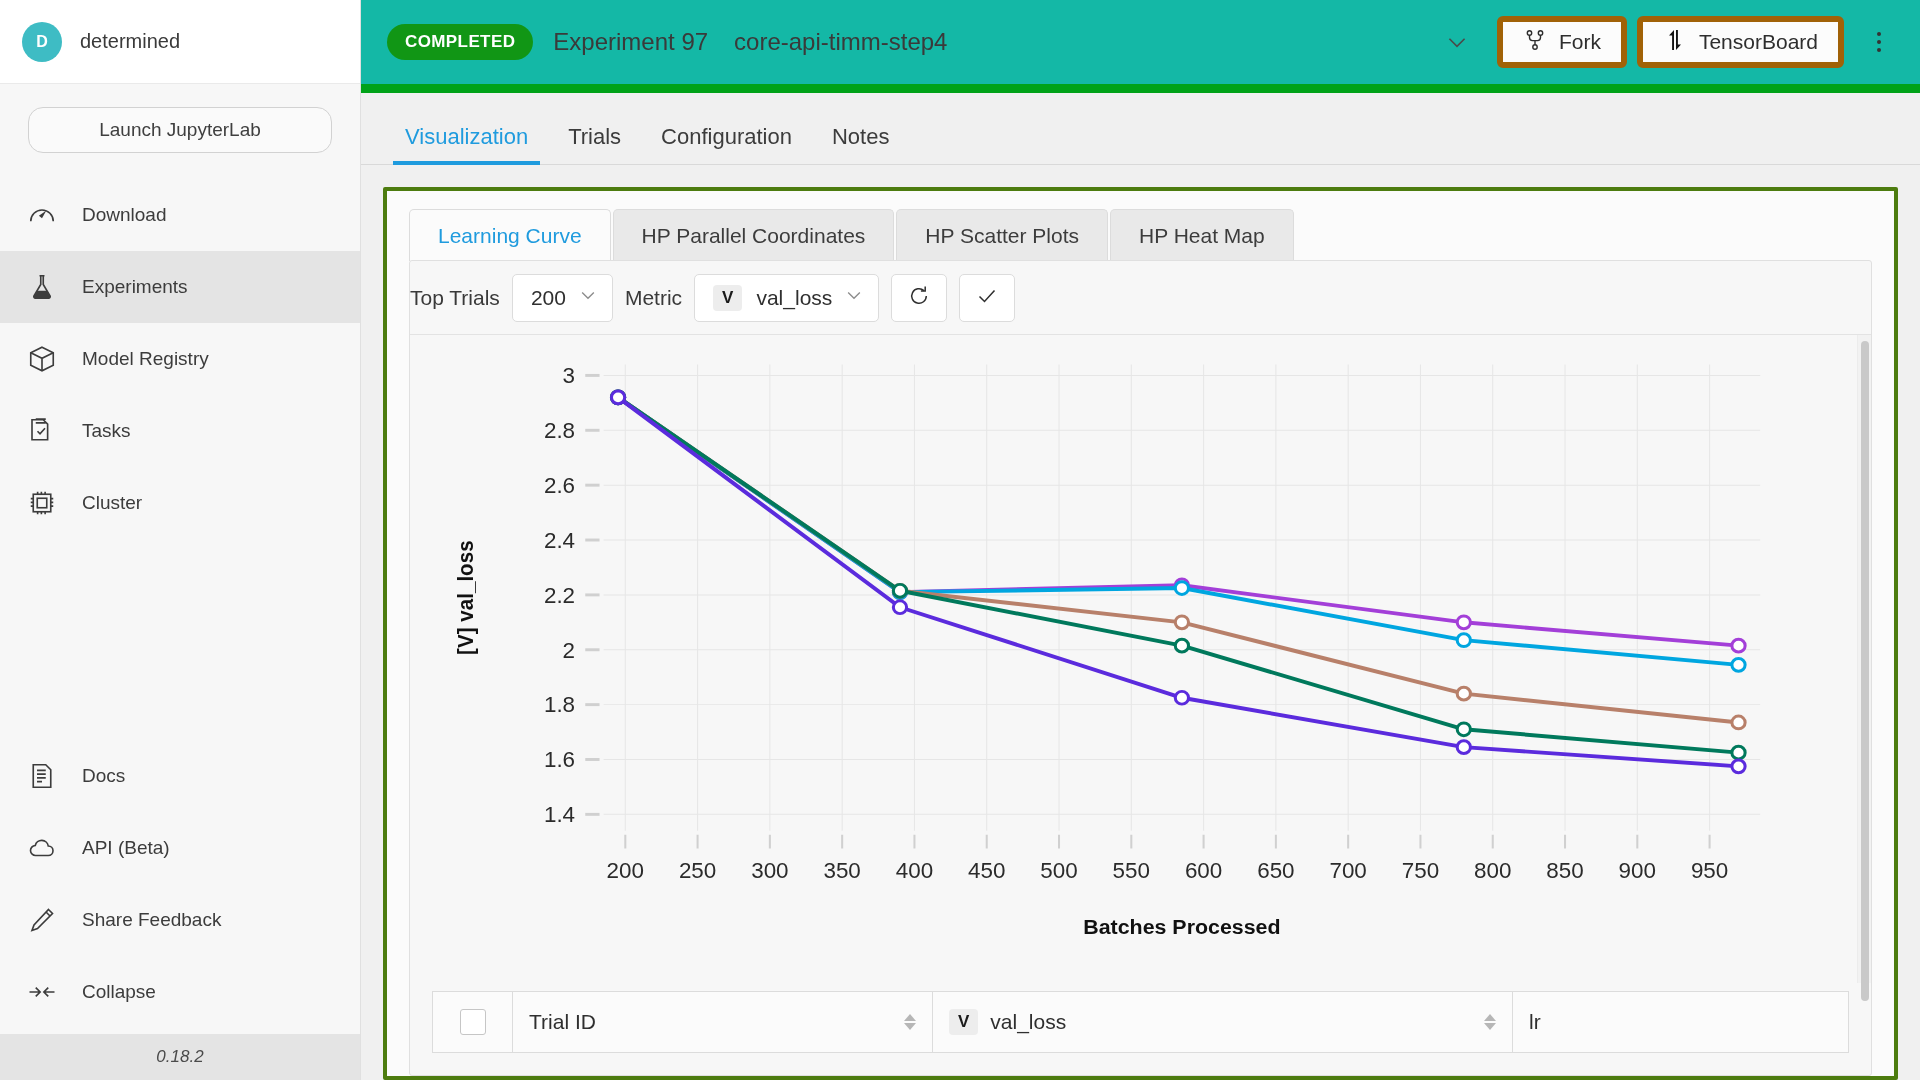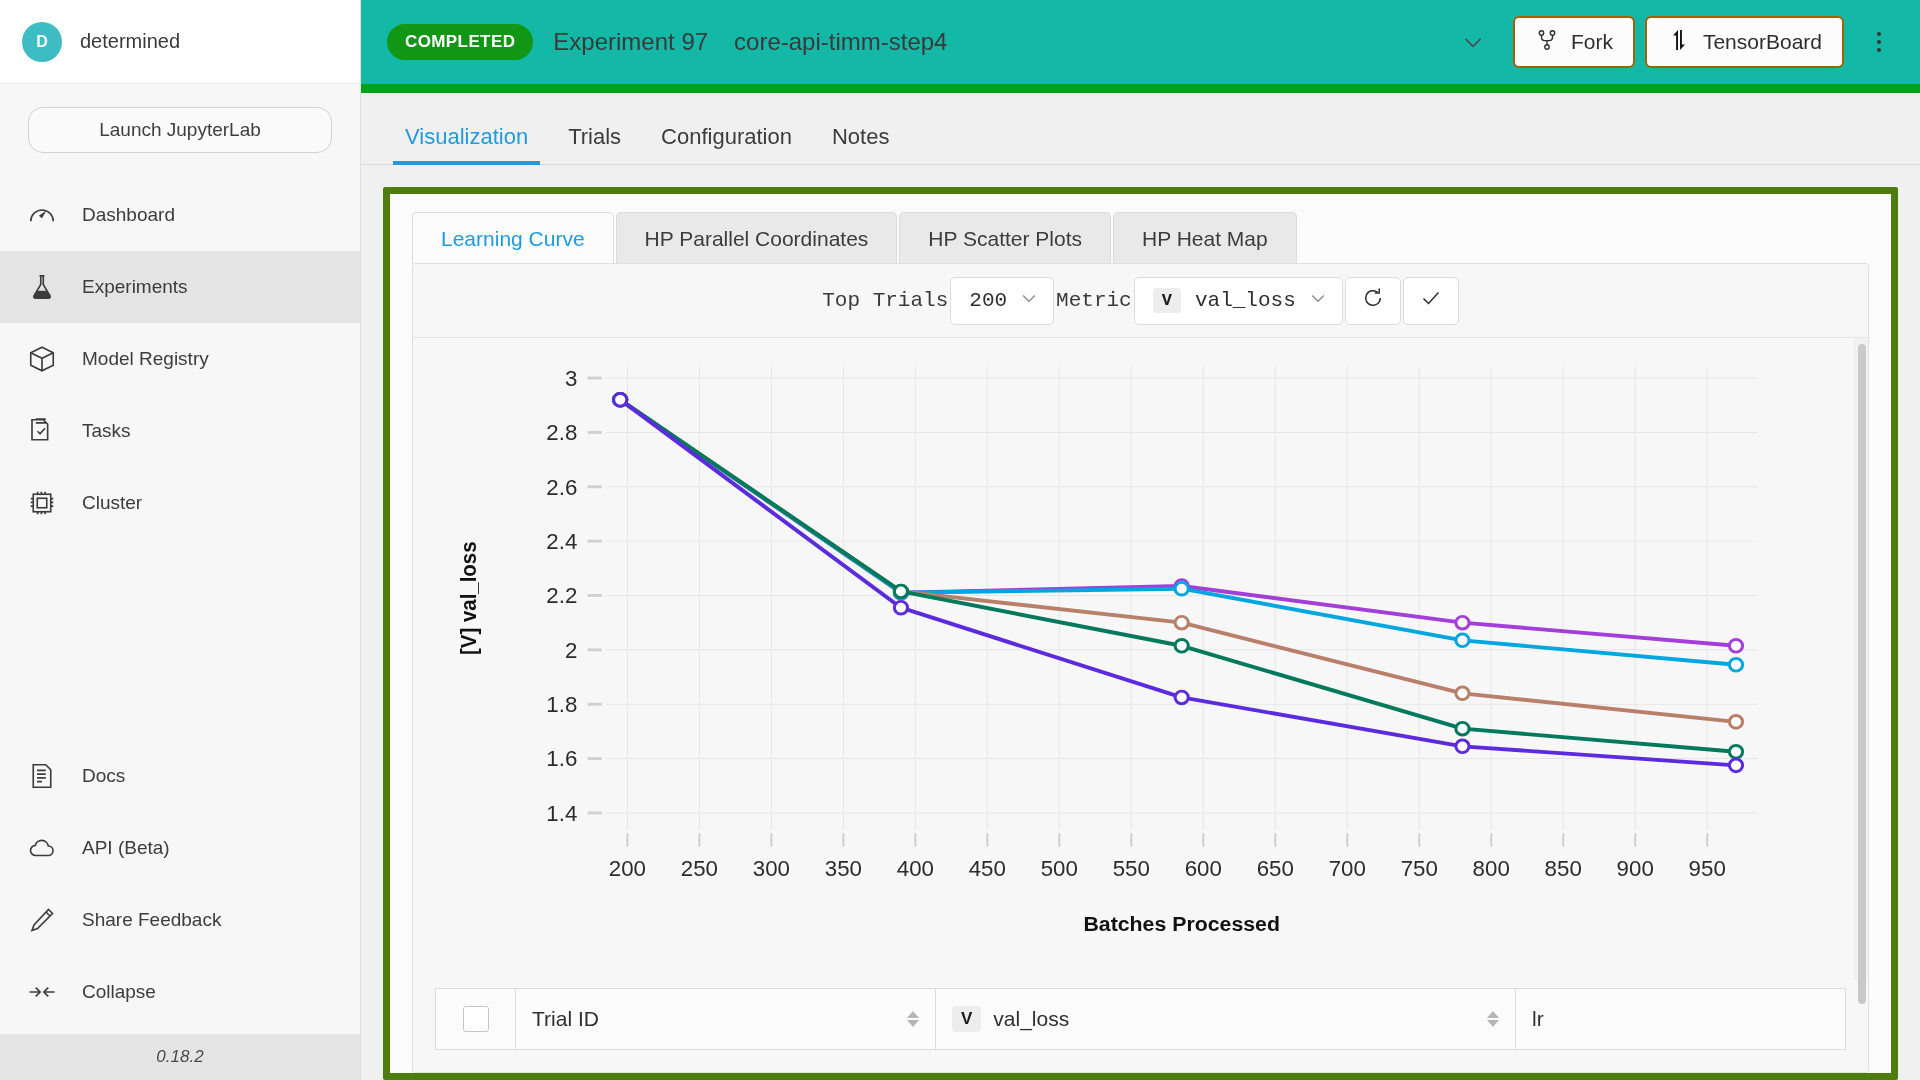--- a/index.html
+++ b/index.html
@@ -75,21 +75,21 @@
     margin-right: 20px; white-space: nowrap;
   }
   .exp-title { font-size: 24px; color: #3a3a3a; white-space: nowrap; }
   .exp-name { font-size: 24px; color: #3a3a3a; margin-left: 26px; white-space: nowrap; }
   .hdr-spacer { flex: 1 1 auto; }
   .chev-btn {
     width: 44px; height: 44px; display:flex; align-items:center; justify-content:center;
     cursor:pointer; margin-right: 8px;
   }
   .hbtn {
-    height: 52px; background: #fcfcfc; border: 2px solid #a16207;
+    height: 52px; background: #fcfcfc; border: 6px solid #a16207;
     border-radius: 6px; display: flex; align-items: center; gap: 12px;
     padding: 0 20px; margin-left: 10px; cursor: pointer;
     font-size: 21px; color: #2e2e2e; white-space: nowrap;
   }
   .kebab {
     width: 46px; height: 46px; display:flex; flex-direction:column;
     align-items:center; justify-content:center; gap:4px; margin-left:12px; cursor:pointer;
   }
   .kebab i { width: 4px; height: 4px; border-radius: 50%; background: #333; display:block; }
 
@@ -106,43 +106,43 @@
     cursor: pointer; position: relative;
   }
   .tab.active { color: #1f9bde; }
   .tab.active::after {
     content:""; position:absolute; left: 8px; right: 8px; bottom: -1px;
     height: 4px; background: #1f9bde;
   }
 
   .content { flex: 1 1 auto; padding: 22px 22px 0 22px; min-height: 0; }
   .panel {
-    background: #fbfbfb; border: 7px solid #4d7c0f;
+    background: #fbfbfb; border: 4px solid #4d7c0f;
     height: 100%; display: flex; flex-direction: column;
     border-radius: 2px; overflow: hidden;
   }
 
   .subtabs { display: flex; padding: 18px 0 0 22px; gap: 2px; flex: 0 0 auto; }
   .subtab {
     height: 52px; padding: 0 28px; display: flex; align-items: center;
     font-size: 21px; color: #3c3c3c; background: #e9e9e9;
     border: 1px solid #dcdcdc; border-bottom: none;
     border-radius: 5px 5px 0 0; cursor: pointer;
   }
   .subtab.active { background: #fbfbfb; color: #1f9bde; border-color: #dcdcdc; }
 
   .card {
     margin: 0 22px 0 22px; border: 1px solid #e0e0e0; background: #f7f7f7;
     flex: 1 1 auto; display: flex; flex-direction: column; min-height: 0;
     border-radius: 3px; margin-top: -1px;
   }
 
   .chart-toolbar {
-    height: 74px; display: flex; align-items: center; justify-content: center;
-    gap: 2px; border-bottom: 1px solid #e3e3e3; flex: 0 0 74px; font-family: Liberation Mono, monospace;
+    height: 74px; display: flex; align-items: center; 
+    gap: 12px; border-bottom: 1px solid #e3e3e3; flex: 0 0 74px;
   }
   .tb-label { font-size: 21px; color: #3a3a3a; }
   .select {
     height: 48px; background: #fff; border: 1px solid #dcdcdc; border-radius: 5px;
     display: flex; align-items: center; gap: 12px; padding: 0 14px 0 18px;
     font-size: 21px; color: #2f2f2f; cursor: pointer;
   }
   .mchip {
     background: #ededed; border-radius: 4px; font-size: 17px; font-weight: 700;
     color: #1b1b1b; padding: 3px 9px; margin-right: 2px;
@@ -202,21 +202,21 @@
 
     <nav class="nav">
 
       <div class="nav-item">
         <span class="nav-icon">
           <svg width="30" height="30" viewBox="0 0 24 24" fill="none" stroke="#3c3c3c" stroke-width="1.3">
             <path d="M3 17a9 9 0 1 1 18 0"></path>
               <path d="M12 14.5l3.5-6.2-6 4.2z" fill="#3c3c3c" stroke="none"></path>
           </svg>
         </span>
-        <span class="nav-label">Dashboard</span>
+        <span class="nav-label">Download</span>
       </div>
 
       <div class="nav-item active">
         <span class="nav-icon">
           <svg width="30" height="30" viewBox="0 0 24 24" fill="none" stroke="#3c3c3c" stroke-width="1.3">
             <path d="M10 3h4M11 3v7L5.5 19.2A1.4 1.4 0 0 0 6.7 21h10.6a1.4 1.4 0 0 0 1.2-1.8L13 10V3"></path>
             <path d="M8.1 15h7.8l2.6 4.4A1.2 1.2 0 0 1 17.4 21H6.6a1.2 1.2 0 0 1-1.1-1.6z" fill="#3c3c3c" stroke="none"></path>
           </svg>
         </span>
         <span class="nav-label">Experiments</span>

